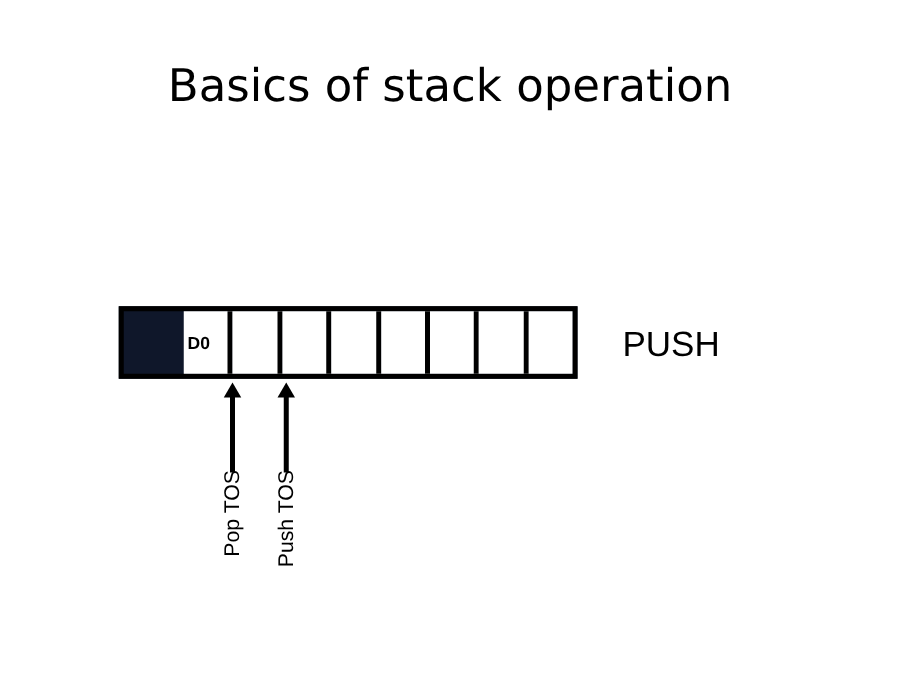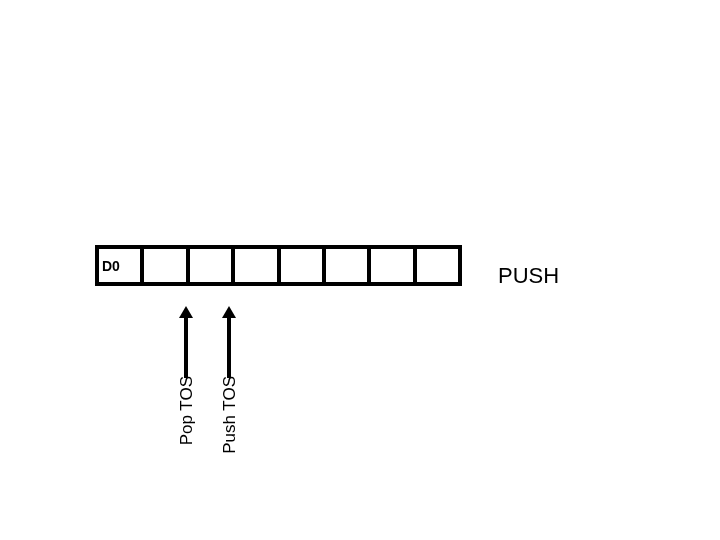--- a/index.html
+++ b/index.html
@@ -39,24 +39,25 @@
   #stack-diagram {
     position: absolute;
     left: 95px;
     top: 245px;
     width: 367px;
     height: 57px;
   }
   #stack-cells {
     display: flex;
     width: 367px;
-    height: 41px;
+    height: 58px;
     box-sizing: border-box;
     border: 4px solid #000000;
-    background: #4c1d95;
+    background: #0f172a;
+    padding-left: 48px;
   }
   .stack-cell {
     position: relative;
     flex: 1 1 0;
     box-sizing: border-box;
     border-right: 4px solid #000000;
     background: #ffffff;
     display: flex;
     align-items: center;
     justify-content: flex-start;
@@ -73,21 +74,21 @@
     padding-left: 3px;
     white-space: nowrap;
   }
 
   
   #push-caption {
     position: absolute;
     left: 498px;
     top: 264px;
     font-family: "Liberation Sans", sans-serif;
-    font-size: 22px;
+    font-size: 28px;
     font-weight: 400;
     line-height: 24px;
     color: #000000;
     white-space: nowrap;
   }
 
   
   .pointer {
     position: absolute;
     top: 306px;
@@ -134,20 +135,21 @@
   }
 
   #pointer-pop  { left: 186px; }
   #pointer-push { left: 229px; }
 </style>
 </head>
 <body>
 
 <div id="slide">
 
+  <div id="slide-title">Basics of stack operation</div>
 
   <div id="stack-diagram">
     <div id="stack-cells">
 
       <div class="stack-cell">
         <span class="cell-label">D0</span>
       </div>
       <div class="stack-cell">
         <span class="cell-label"></span>
       </div>

